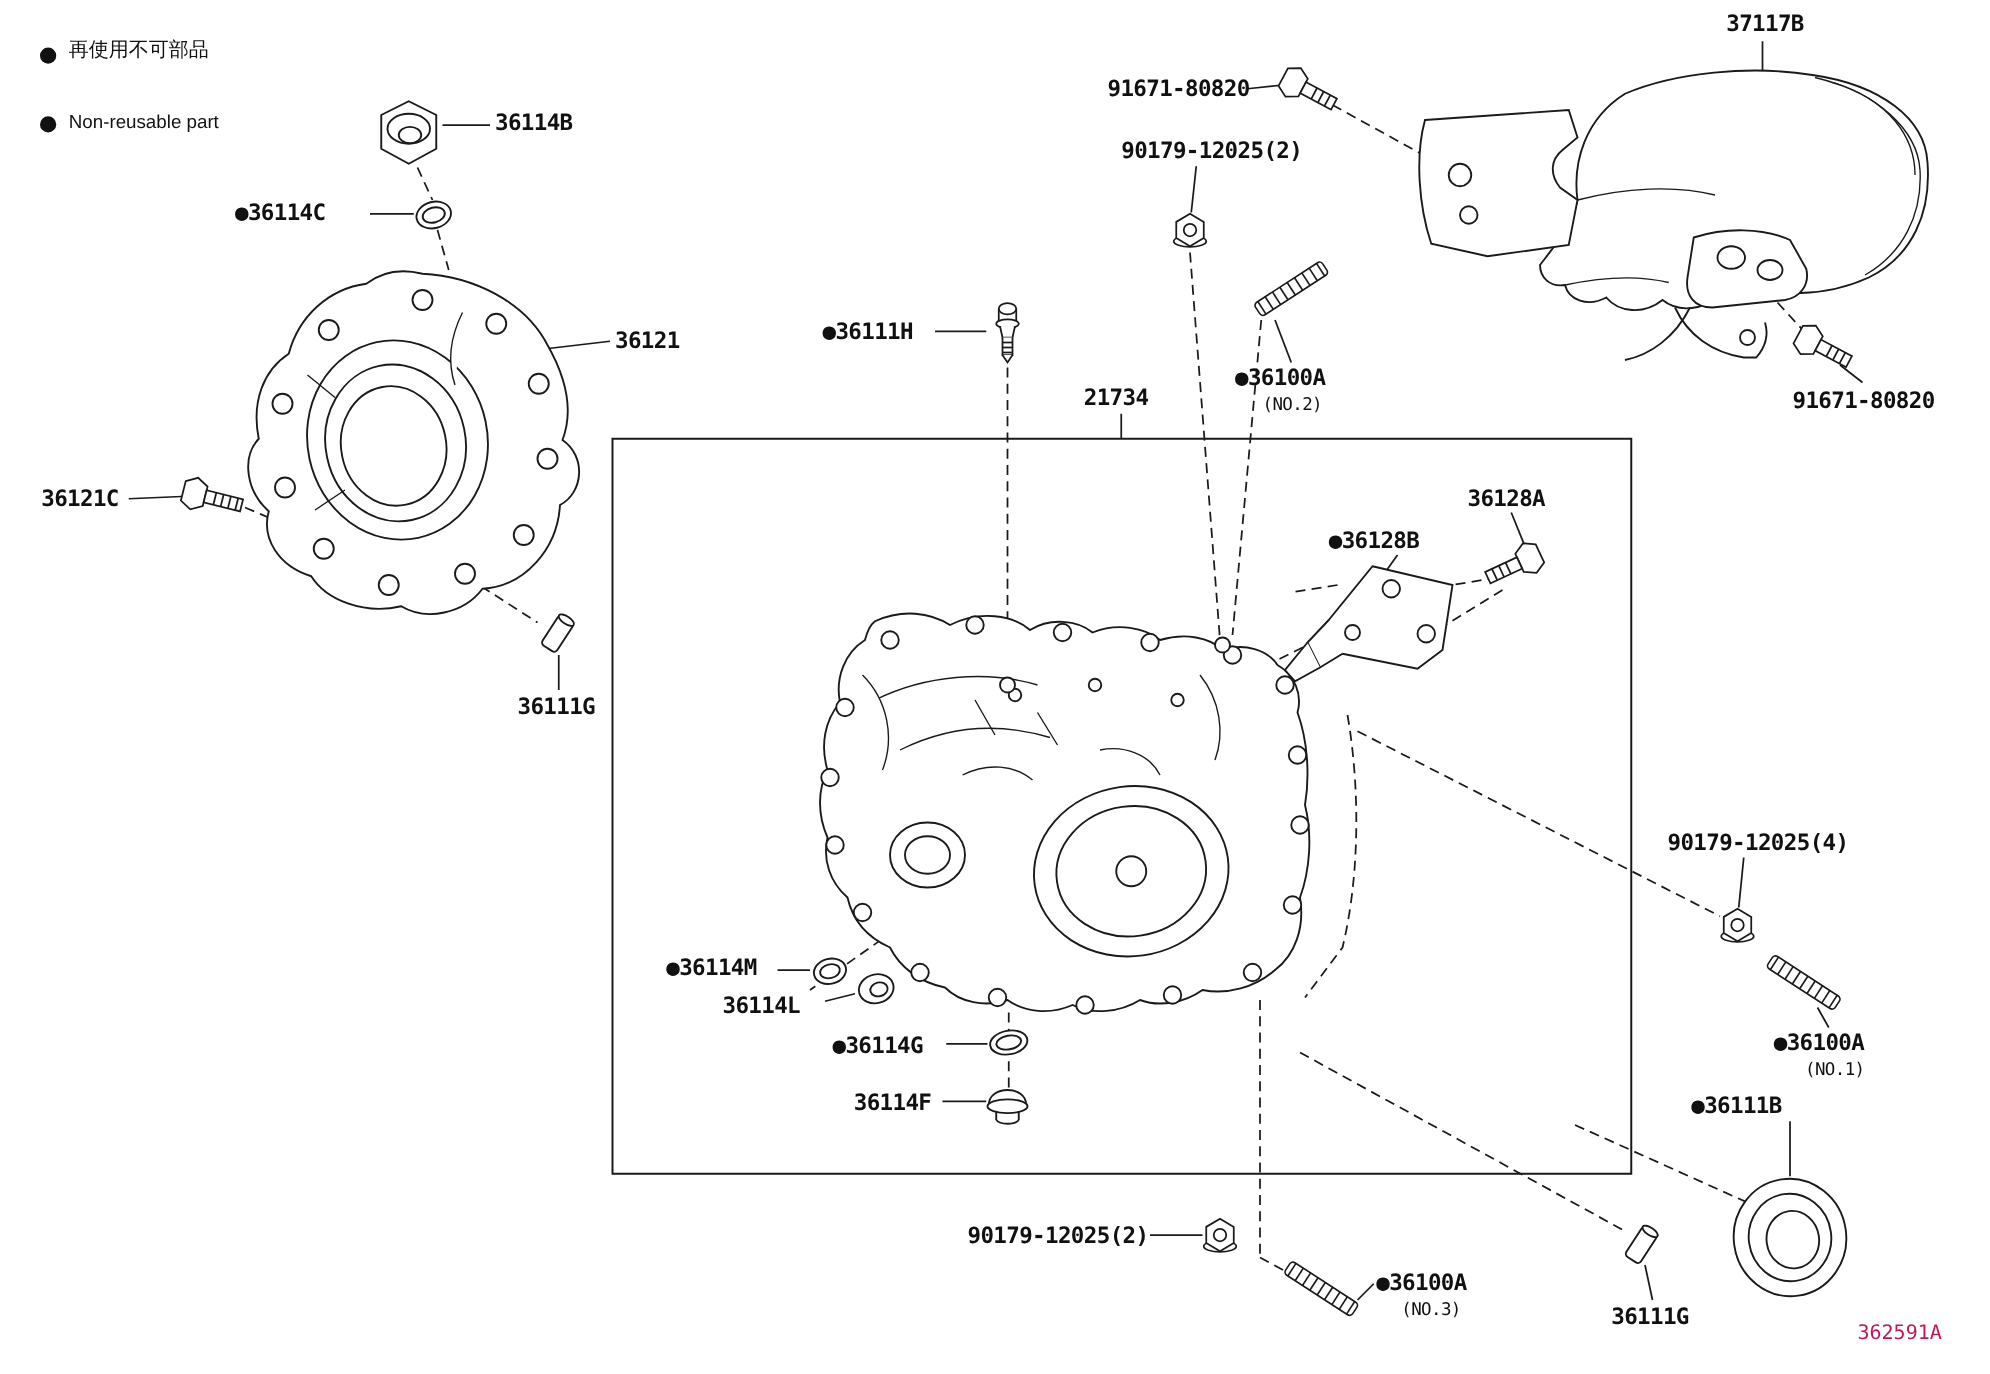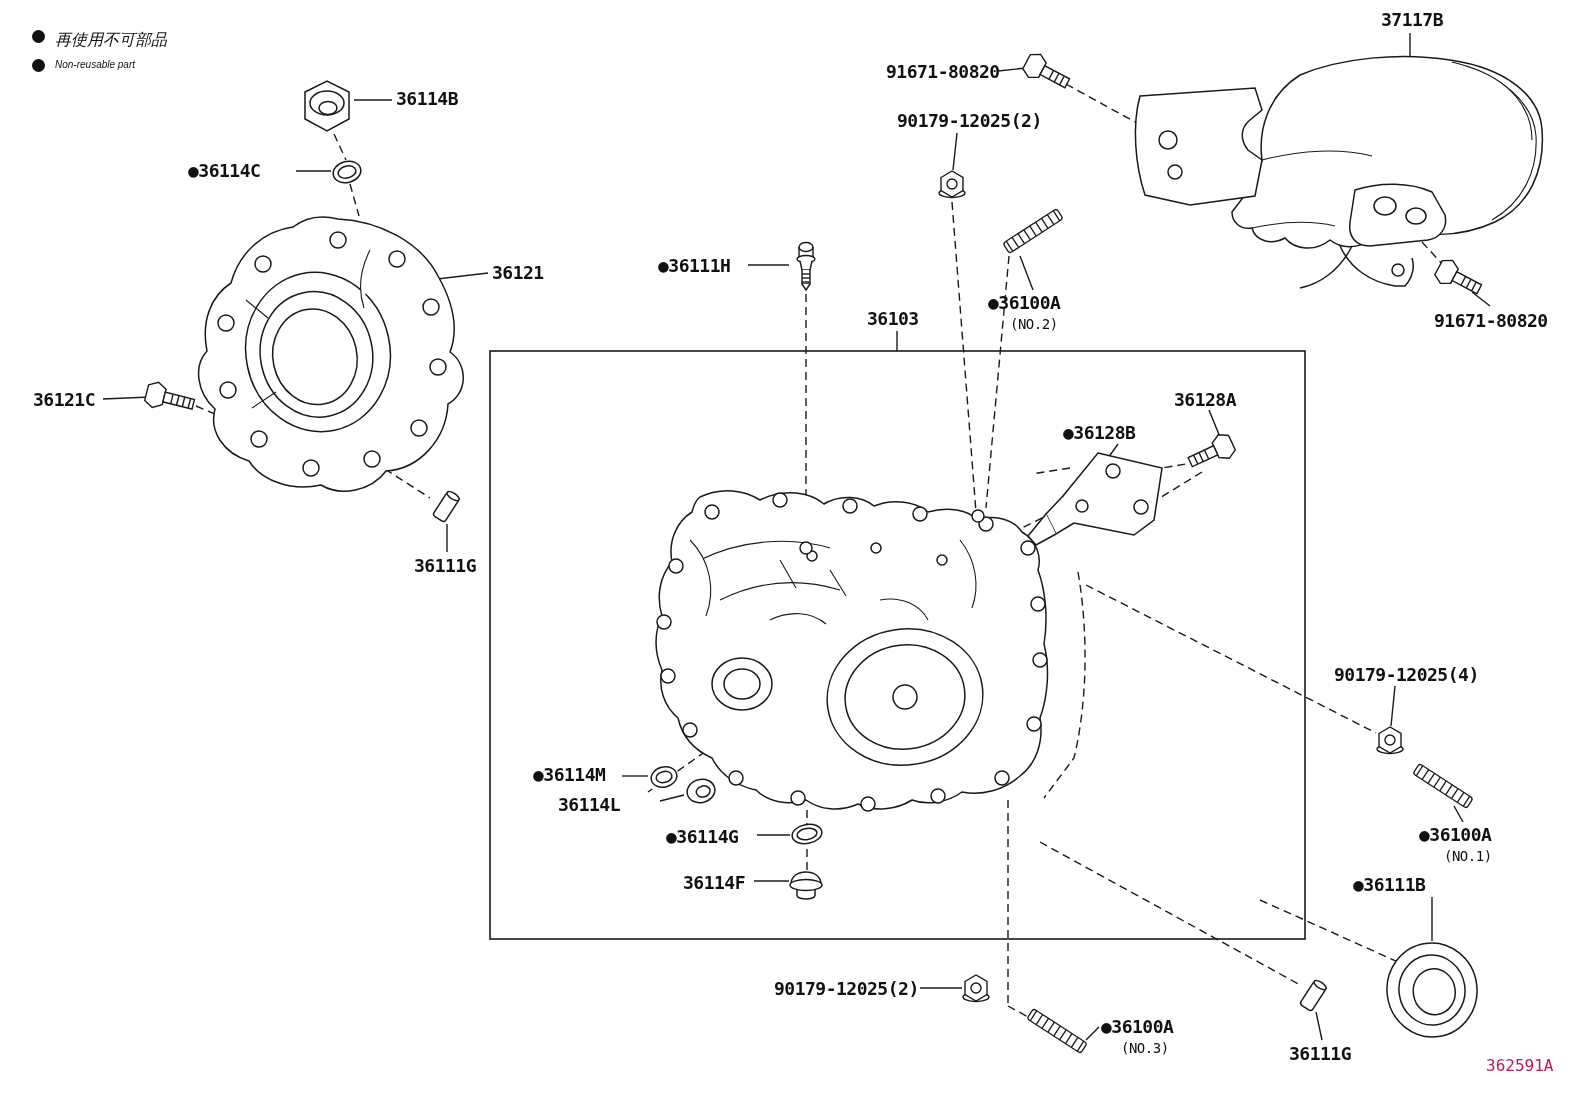--- a/index.html
+++ b/index.html
@@ -18,24 +18,24 @@
     position:absolute;white-space:nowrap;
     font-family:"DejaVu Sans Mono","Liberation Mono",monospace;
     font-weight:400;font-size:14px;letter-spacing:-0.5px;color:#111;
   }
   .code{
     position:absolute;left:1486px;top:1056px;
     font-family:"DejaVu Sans Mono","Liberation Mono",monospace;
     font-size:16px;color:#be185d;letter-spacing:0;
   }
   .legend{position:absolute;left:32px;top:30px;}
-  .legend-row{display:flex;align-items:flex-start;margin-bottom:8px;font-style:italic;}
+  .legend-row{display:flex;align-items:flex-end;margin-bottom:8px;}
   .dot{width:13px;height:13px;border-radius:50%;background:#111;margin-right:10px;flex:0 0 auto;}
   .legend-text{font-size:16px;color:#111;}
-  .legend-text.en{font-size:10px;}
+  .legend-text.en{font-size:15px;margin-top:30px;}
 </style>
 </head>
 <body>
 
 <div id="stage">
 
 <svg width="1592" height="1099" viewBox="0 0 1592 1099">
   <g fill="none" stroke="#1a1a1a">
 
     <g stroke-width="1.4" stroke-dasharray="8 5">
@@ -329,35 +329,35 @@
     <span class="legend-text en">Non-reusable part</span>
   </div>
 </div>
 
 <div class="lbl" style="left:396px;top:88px">36114B</div>
 <div class="lbl" style="left:188px;top:160px">●36114C</div>
 <div class="lbl" style="left:492px;top:262px">36121</div>
 <div class="lbl" style="left:33px;top:389px">36121C</div>
 <div class="lbl" style="left:414px;top:555px">36111G</div>
 <div class="lbl" style="left:658px;top:255px">●36111H</div>
-<div class="lbl" style="left:867px;top:308px">36103</div>
+<div class="lbl" style="left:867px;top:308px">21734</div>
 <div class="lbl" style="left:886px;top:61px">91671-80820</div>
 <div class="lbl" style="left:897px;top:110px">90179-12025(2)</div>
 <div class="lbl" style="left:988px;top:292px">●36100A</div>
 <div class="sub" style="left:1010px;top:316px">(NO.2)</div>
 <div class="lbl" style="left:1381px;top:9px">37117B</div>
 <div class="lbl" style="left:1434px;top:310px">91671-80820</div>
 <div class="lbl" style="left:1174px;top:389px">36128A</div>
 <div class="lbl" style="left:1063px;top:422px">●36128B</div>
 <div class="lbl" style="left:1334px;top:664px">90179-12025(4)</div>
 <div class="lbl" style="left:1419px;top:824px">●36100A</div>
 <div class="sub" style="left:1444px;top:848px">(NO.1)</div>
 <div class="lbl" style="left:1353px;top:874px">●36111B</div>
 <div class="lbl" style="left:533px;top:764px">●36114M</div>
-<div class="lbl" style="left:558px;top:794px">36114L</div>
+<div class="lbl" style="left:578px;top:794px">36114L</div>
 <div class="lbl" style="left:666px;top:826px">●36114G</div>
 <div class="lbl" style="left:683px;top:872px">36114F</div>
 <div class="lbl" style="left:774px;top:978px">90179-12025(2)</div>
 <div class="lbl" style="left:1101px;top:1016px">●36100A</div>
 <div class="sub" style="left:1121px;top:1040px">(NO.3)</div>
 <div class="lbl" style="left:1289px;top:1043px">36111G</div>
 
 <div class="code">362591A</div>
 
 </div>

